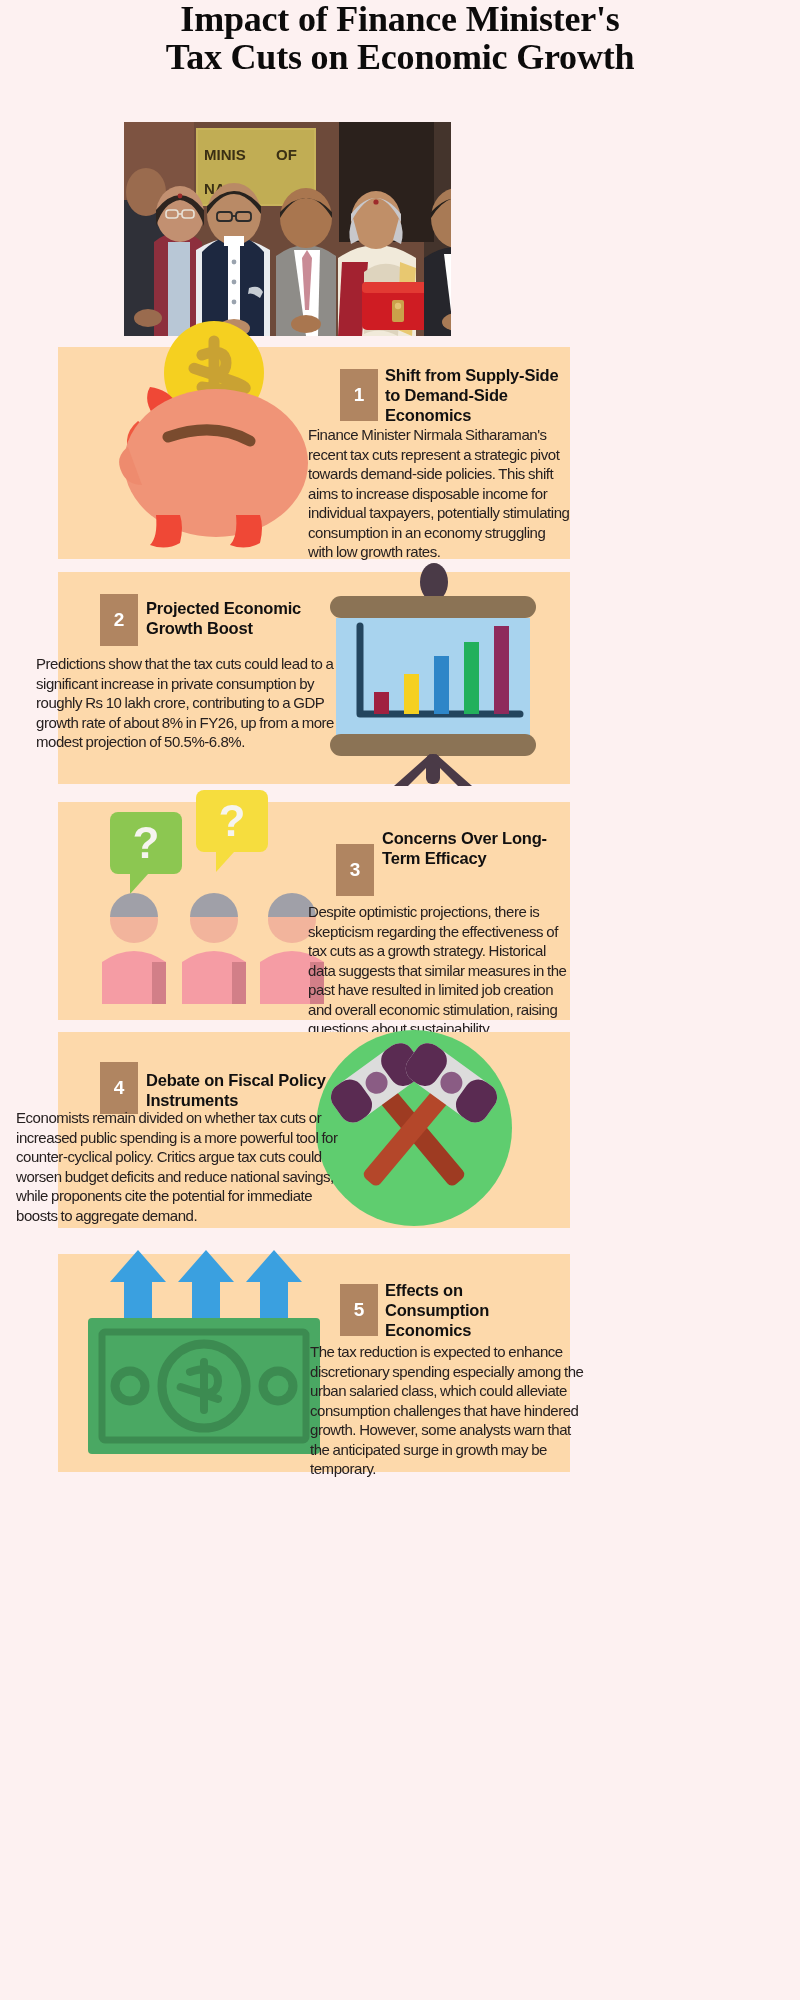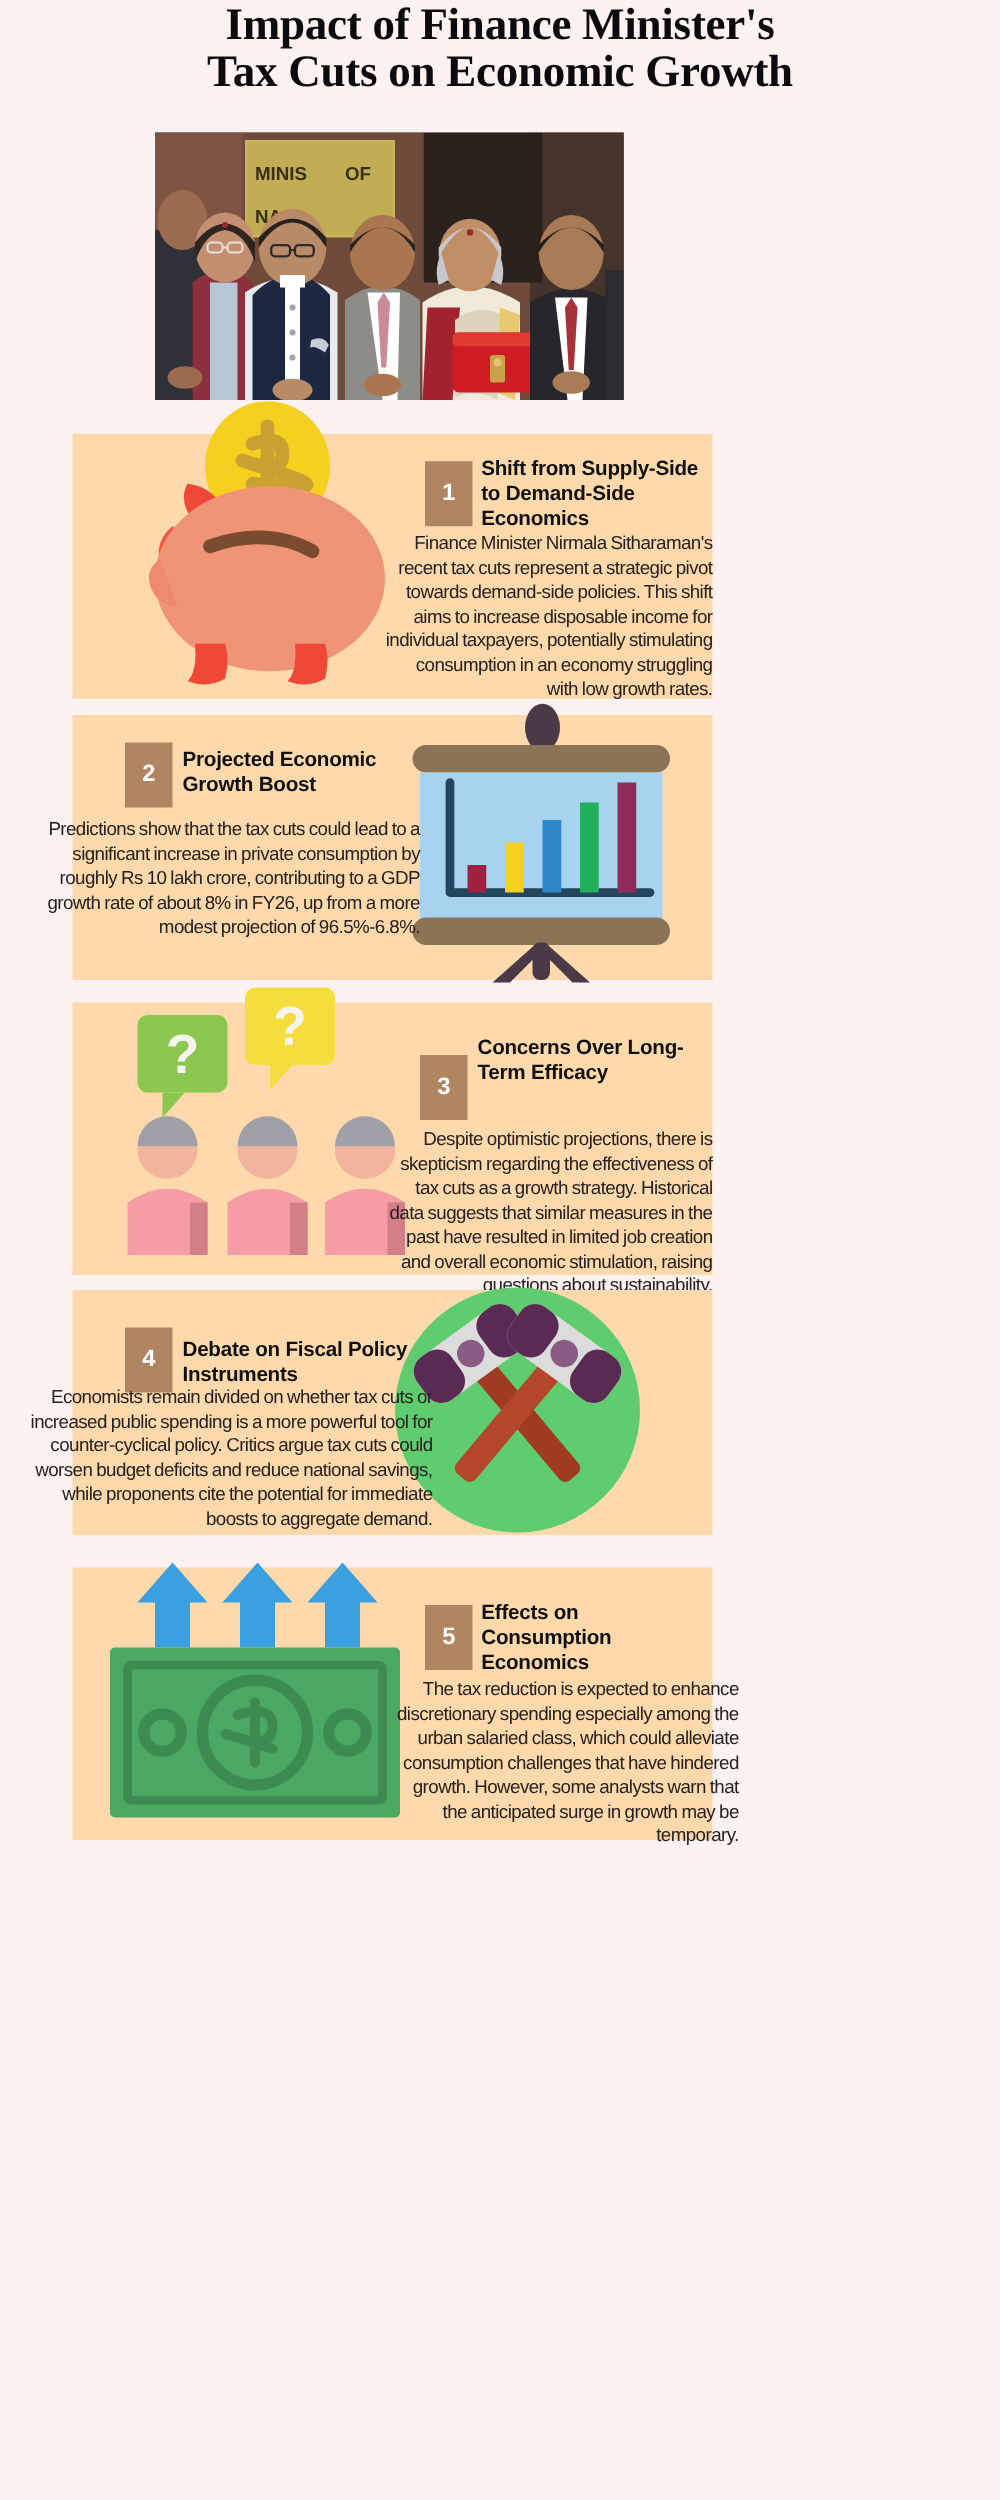--- a/index.html
+++ b/index.html
@@ -26,22 +26,22 @@
     font-weight: 700;
     font-size: 36px;
     line-height: 38px;
     color: #0c0b0b;
     letter-spacing: -0.2px;
   }
   
   .photo-wrap {
     position: absolute;
     left: 124px;
-    top: 106px;
-    width: 375px;
+    top: 122px;
+    width: 327px;
     height: 214px;
     overflow: hidden;
     background: #3a2a22;
   }
   .photo { position: absolute; inset: 0; }
   
   .card {
     position: absolute;
     background: #fdd9ab;
   }
@@ -66,21 +66,21 @@
     color: #111010;
     text-align: left;
     font-family: "Liberation Sans", sans-serif;
     letter-spacing: -0.2px;
   }
   .body {
     position: absolute;
     font-size: 15px;
     line-height: 19.5px;
     color: #262020;
-    text-align: right;
+    text-align: left;
     font-family: "Liberation Sans", sans-serif;
     letter-spacing: -0.45px;
     word-spacing: -0.6px;
   }
   .art { position: absolute; }
   svg { display: block; overflow: visible; }
 </style>
 </head>
 <body>
 
@@ -219,21 +219,21 @@
 
         <rect x="66" y="128" width="15" height="22" fill="#a02040"></rect>
         <rect x="96" y="110" width="15" height="40" fill="#f5d020"></rect>
         <rect x="126" y="92" width="15" height="58" fill="#2e86c8"></rect>
         <rect x="156" y="78" width="15" height="72" fill="#22b05c"></rect>
         <rect x="186" y="62" width="15" height="88" fill="#8e2a5c"></rect>
       </svg>
     </div>
     <div class="num-badge" style="left:42px; top:22px;">2</div>
     <div class="head" style="left:88px; top:26px; width:190px;">Projected Economic Growth Boost</div>
-    <div class="body" style="left:-22px; top:82px; width:300px;">Predictions show that the tax cuts could lead to a significant increase in private consumption by roughly Rs 10 lakh crore, contributing to a GDP growth rate of about 8% in FY26, up from a more modest projection of 96.5%-6.8%.</div>
+    <div class="body" style="left:-22px; top:82px; width:300px;">Predictions show that the tax cuts could lead to a significant increase in private consumption by roughly Rs 10 lakh crore, contributing to a GDP growth rate of about 8% in FY26, up from a more modest projection of 50.5%-6.8%.</div>
   </div>
 
   <div class="card" style="left:58px; top:802px; width:512px; height:218px;">
     <div class="art" style="left:20px; top:-12px; width:246px; height:230px;">
       <svg viewBox="0 0 246 230" width="246" height="230">
 
         <rect x="32" y="22" width="72" height="62" rx="8" fill="#8cc751"></rect>
         <path d="M52 84 L52 104 L70 84 Z" fill="#8cc751"></path>
         <text x="68" y="68" text-anchor="middle" font-family="Liberation Sans, sans-serif" font-size="44" font-weight="700" fill="#f6f4ef">?</text>
 

